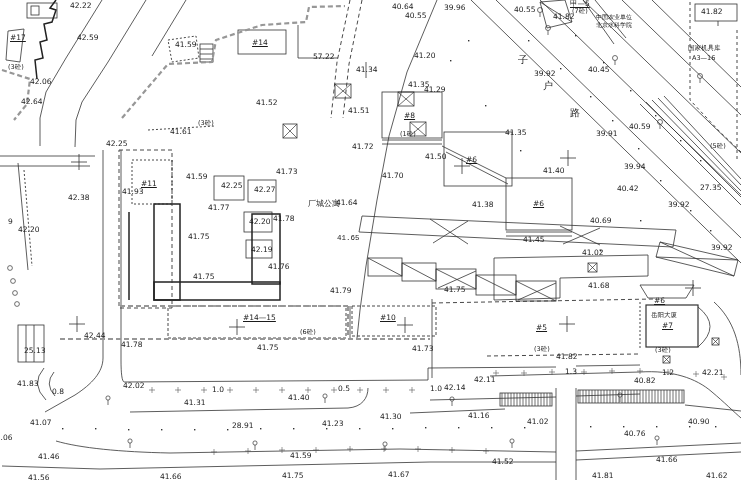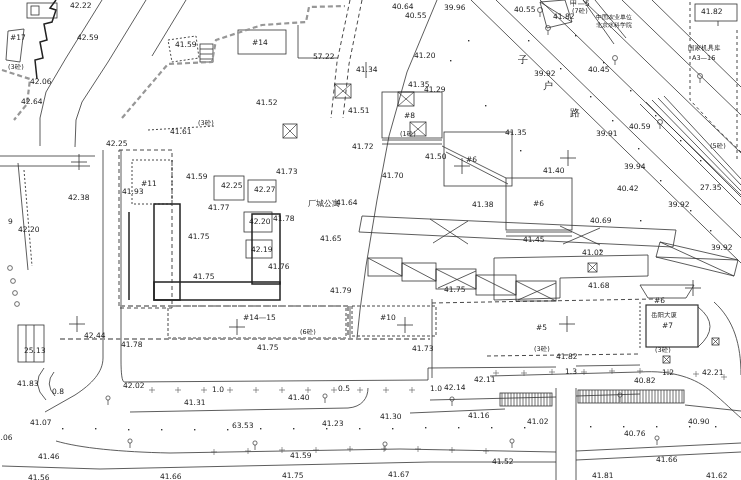--- a/index.html
+++ b/index.html
@@ -2,21 +2,21 @@
 <html><head>
 <meta charset="utf-8">
 <style>
   html,body{margin:0;padding:0;background:#e8e8e8;}
   #stage{position:relative;width:741px;height:480px;background:#ffffff;overflow:hidden;
          font-family:"DejaVu Sans",sans-serif;}
   #linework{position:absolute;left:0;top:0;}
   .lbl{position:absolute;white-space:nowrap;color:#1b1b1b;line-height:1;
        font-family:"DejaVu Sans",sans-serif;}
   .spot{font-size:7.5px;}
-  .bldg{font-size:7.5px;}
+  .bldg{font-size:7.5px;text-decoration:underline;}
   .storey{font-size:6.5px;}
   .pname{font-size:7px;}
   .rwidth{font-size:7.5px;}
   .rchar{font-size:10px;}
   .misc{font-size:7.5px;}
 </style>
 </head>
 <body>
 
 <div id="stage">
@@ -284,21 +284,21 @@
     <span class="lbl spot" style="left: 186px; top: 173px;">41.59</span>
     <span class="lbl spot" style="left: 221px; top: 182px;">42.25</span>
     <span class="lbl spot" style="left: 254px; top: 186px;">42.27</span>
     <span class="lbl spot" style="left: 208px; top: 204px;">41.77</span>
     <span class="lbl spot" style="left: 276px; top: 168px;">41.73</span>
     <span class="lbl spot" style="left: 382px; top: 172px;">41.70</span>
     <span class="lbl spot" style="left: 336px; top: 199px;">41.64</span>
     <span class="lbl spot" style="left: 273px; top: 215px;">41.78</span>
     <span class="lbl spot" style="left: 249px; top: 218px;">42.20</span>
     <span class="lbl spot" style="left: 251px; top: 246px;">42.19</span>
-    <span class="lbl spot" style="left: 320px; top: 235px;">41.65</span>
+    <span class="lbl spot" style="left: 337px; top: 235px; font-family: Liberation Mono, monospace;">41.65</span>
     <span class="lbl spot" style="left: 268px; top: 263px;">41.76</span>
     <span class="lbl spot" style="left: 188px; top: 233px;">41.75</span>
     <span class="lbl spot" style="left: 193px; top: 273px;">41.75</span>
     <span class="lbl spot" style="left: 330px; top: 287px;">41.79</span>
     <span class="lbl spot" style="left: 444px; top: 286px;">41.75</span>
     <span class="lbl spot" style="left: 472px; top: 201px;">41.38</span>
     <span class="lbl spot" style="left: 543px; top: 167px;">41.40</span>
     <span class="lbl spot" style="left: 523px; top: 236px;">41.45</span>
     <span class="lbl spot" style="left: 590px; top: 217px;">40.69</span>
     <span class="lbl spot" style="left: 624px; top: 163px;">39.94</span>
@@ -316,21 +316,21 @@
     <span class="lbl spot" style="left: 556px; top: 353px;">41.82</span>
     <span class="lbl spot" style="left: 17px; top: 380px;">41.83</span>
     <span class="lbl spot" style="left: 123px; top: 382px;">42.02</span>
     <span class="lbl spot" style="left: 184px; top: 399px;">41.31</span>
     <span class="lbl spot" style="left: 288px; top: 394px;">41.40</span>
     <span class="lbl spot" style="left: 444px; top: 384px;">42.14</span>
     <span class="lbl spot" style="left: 474px; top: 376px;">42.11</span>
     <span class="lbl spot" style="left: 634px; top: 377px;">40.82</span>
     <span class="lbl spot" style="left: 702px; top: 369px;">42.21</span>
     <span class="lbl spot" style="left: 30px; top: 419px;">41.07</span>
-    <span class="lbl spot" style="left: 232px; top: 422px;">63.53</span>
+    <span class="lbl spot" style="left: 232px; top: 422px;">28.91</span>
     <span class="lbl spot" style="left: 322px; top: 420px;">41.23</span>
     <span class="lbl spot" style="left: 380px; top: 413px;">41.30</span>
     <span class="lbl spot" style="left: 468px; top: 412px;">41.16</span>
     <span class="lbl spot" style="left: 527px; top: 418px;">41.02</span>
     <span class="lbl spot" style="left: 624px; top: 430px;">40.76</span>
     <span class="lbl spot" style="left: 688px; top: 418px;">40.90</span>
     <span class="lbl spot" style="left: -9px; top: 434px;">41.06</span>
     <span class="lbl spot" style="left: 38px; top: 453px;">41.46</span>
     <span class="lbl spot" style="left: 28px; top: 474px;">41.56</span>
     <span class="lbl spot" style="left: 160px; top: 473px;">41.66</span>

